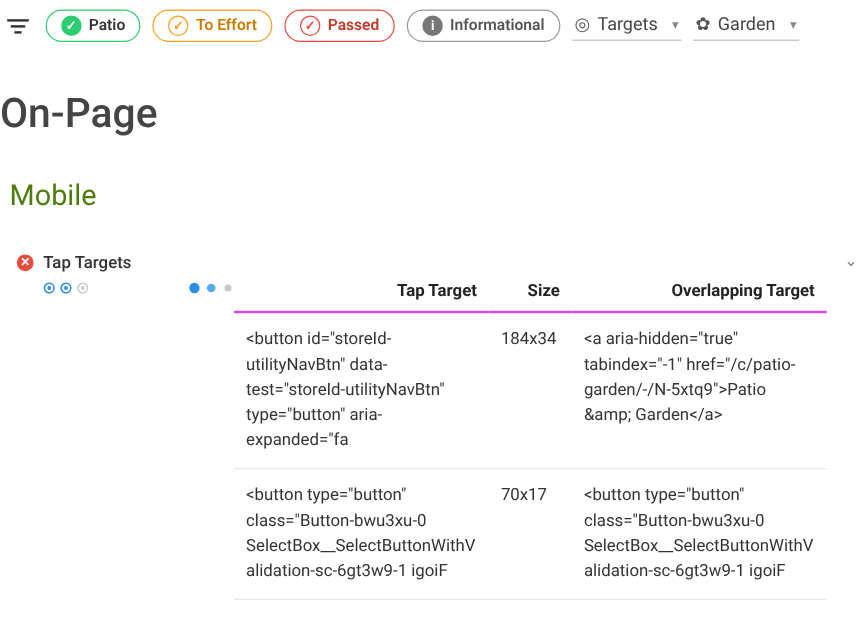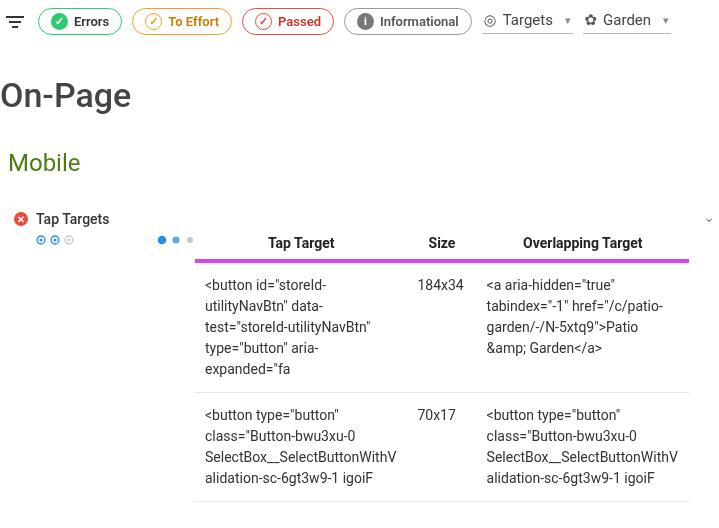--- a/index.html
+++ b/index.html
@@ -155,24 +155,24 @@
     cursor: pointer;
   }
   table.tap-table {
     width: 100%;
     margin-top: 16px;
     border-collapse: collapse;
     font-size: 14px;
     table-layout: fixed;
   }
   table.tap-table th {
-    text-align: center;
+    text-align: right;
     padding: 8px 10px;
     font-weight: 700;
-    border-bottom: 4px solid #d946ef;
+    border-bottom: 2px solid #d946ef;
     color: #222;
   }
   table.tap-table td {
     padding: 12px 10px;
     vertical-align: top;
     border-bottom: 1px solid #e6e6e6;
     color: #333;
     word-break: break-word;
     line-height: 1.5;
   }
@@ -188,21 +188,21 @@
 
 <div class="toolbar">
   <div class="filter-icon">
     <span></span>
       <span></span>
       <span></span>
   </div>
 
   <div class="chip passed">
     <span class="circ">✓</span>
-    <span>Errors</span>
+    <span>Patio</span>
   </div>
 
   <div class="chip toimprove">
     <span class="circ">✓</span>
     <span>To Effort</span>
   </div>
 
   <div class="chip errors">
     <span class="circ">✓</span>
     <span>Passed</span>

